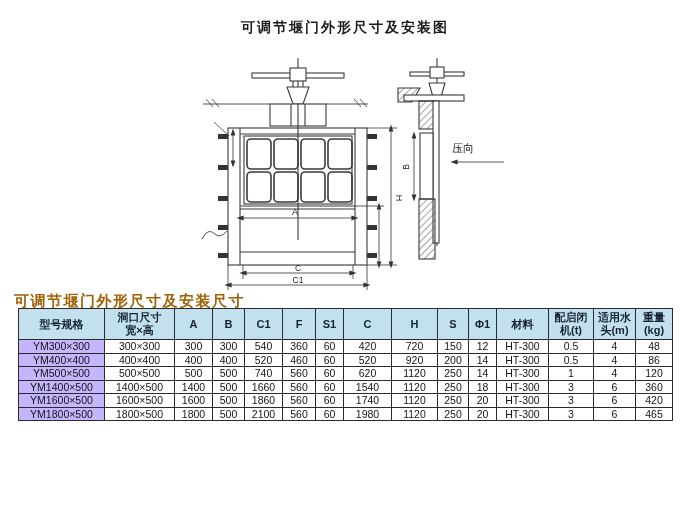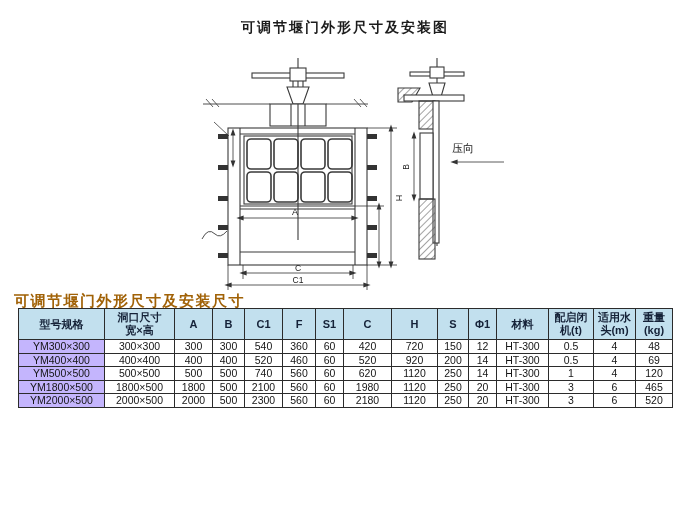--- a/index.html
+++ b/index.html
@@ -213,71 +213,88 @@
           <td>520</td>
           <td>460</td>
           <td>60</td>
           <td>520</td>
           <td>920</td>
           <td>200</td>
           <td>14</td>
           <td>HT-300</td>
           <td>0.5</td>
           <td>4</td>
-          <td>69</td>
+          <td>86</td>
         </tr>
         <tr>
           <td>YM500×500</td>
           <td>500×500</td>
           <td>500</td>
           <td>500</td>
           <td>740</td>
           <td>560</td>
           <td>60</td>
           <td>620</td>
           <td>1120</td>
           <td>250</td>
           <td>14</td>
           <td>HT-300</td>
           <td>1</td>
           <td>4</td>
           <td>120</td>
         </tr>
         <tr>
+          <td>YM1400×500</td>
+          <td>1400×500</td>
+          <td>1400</td>
+          <td>500</td>
+          <td>1660</td>
+          <td>560</td>
+          <td>60</td>
+          <td>1540</td>
+          <td>1120</td>
+          <td>250</td>
+          <td>18</td>
+          <td>HT-300</td>
+          <td>3</td>
+          <td>6</td>
+          <td>360</td>
+        </tr>
+        <tr>
+          <td>YM1600×500</td>
+          <td>1600×500</td>
+          <td>1600</td>
+          <td>500</td>
+          <td>1860</td>
+          <td>560</td>
+          <td>60</td>
+          <td>1740</td>
+          <td>1120</td>
+          <td>250</td>
+          <td>20</td>
+          <td>HT-300</td>
+          <td>3</td>
+          <td>6</td>
+          <td>420</td>
+        </tr>
+        <tr>
           <td>YM1800×500</td>
           <td>1800×500</td>
           <td>1800</td>
           <td>500</td>
           <td>2100</td>
           <td>560</td>
           <td>60</td>
           <td>1980</td>
           <td>1120</td>
           <td>250</td>
           <td>20</td>
           <td>HT-300</td>
           <td>3</td>
           <td>6</td>
           <td>465</td>
         </tr>
-        <tr>
-          <td>YM2000×500</td>
-          <td>2000×500</td>
-          <td>2000</td>
-          <td>500</td>
-          <td>2300</td>
-          <td>560</td>
-          <td>60</td>
-          <td>2180</td>
-          <td>1120</td>
-          <td>250</td>
-          <td>20</td>
-          <td>HT-300</td>
-          <td>3</td>
-          <td>6</td>
-          <td>520</td>
-        </tr>
       </tbody>
   </table>
 
   <div class="note">注：非定型规格按要求另行设计制造</div>
 
 </div>
 
 </body></html>

